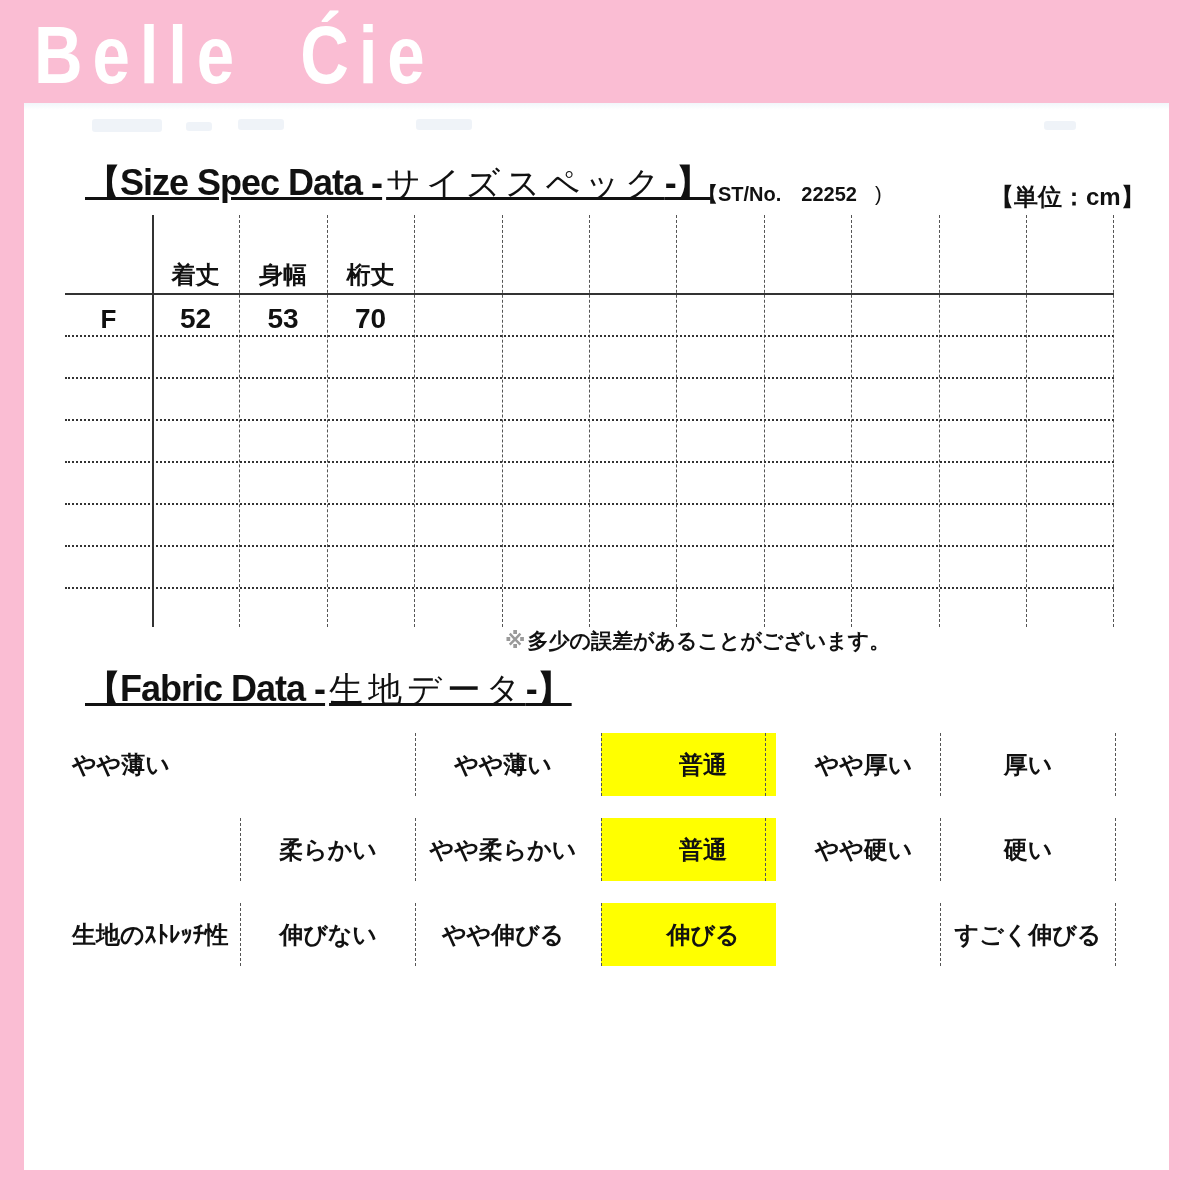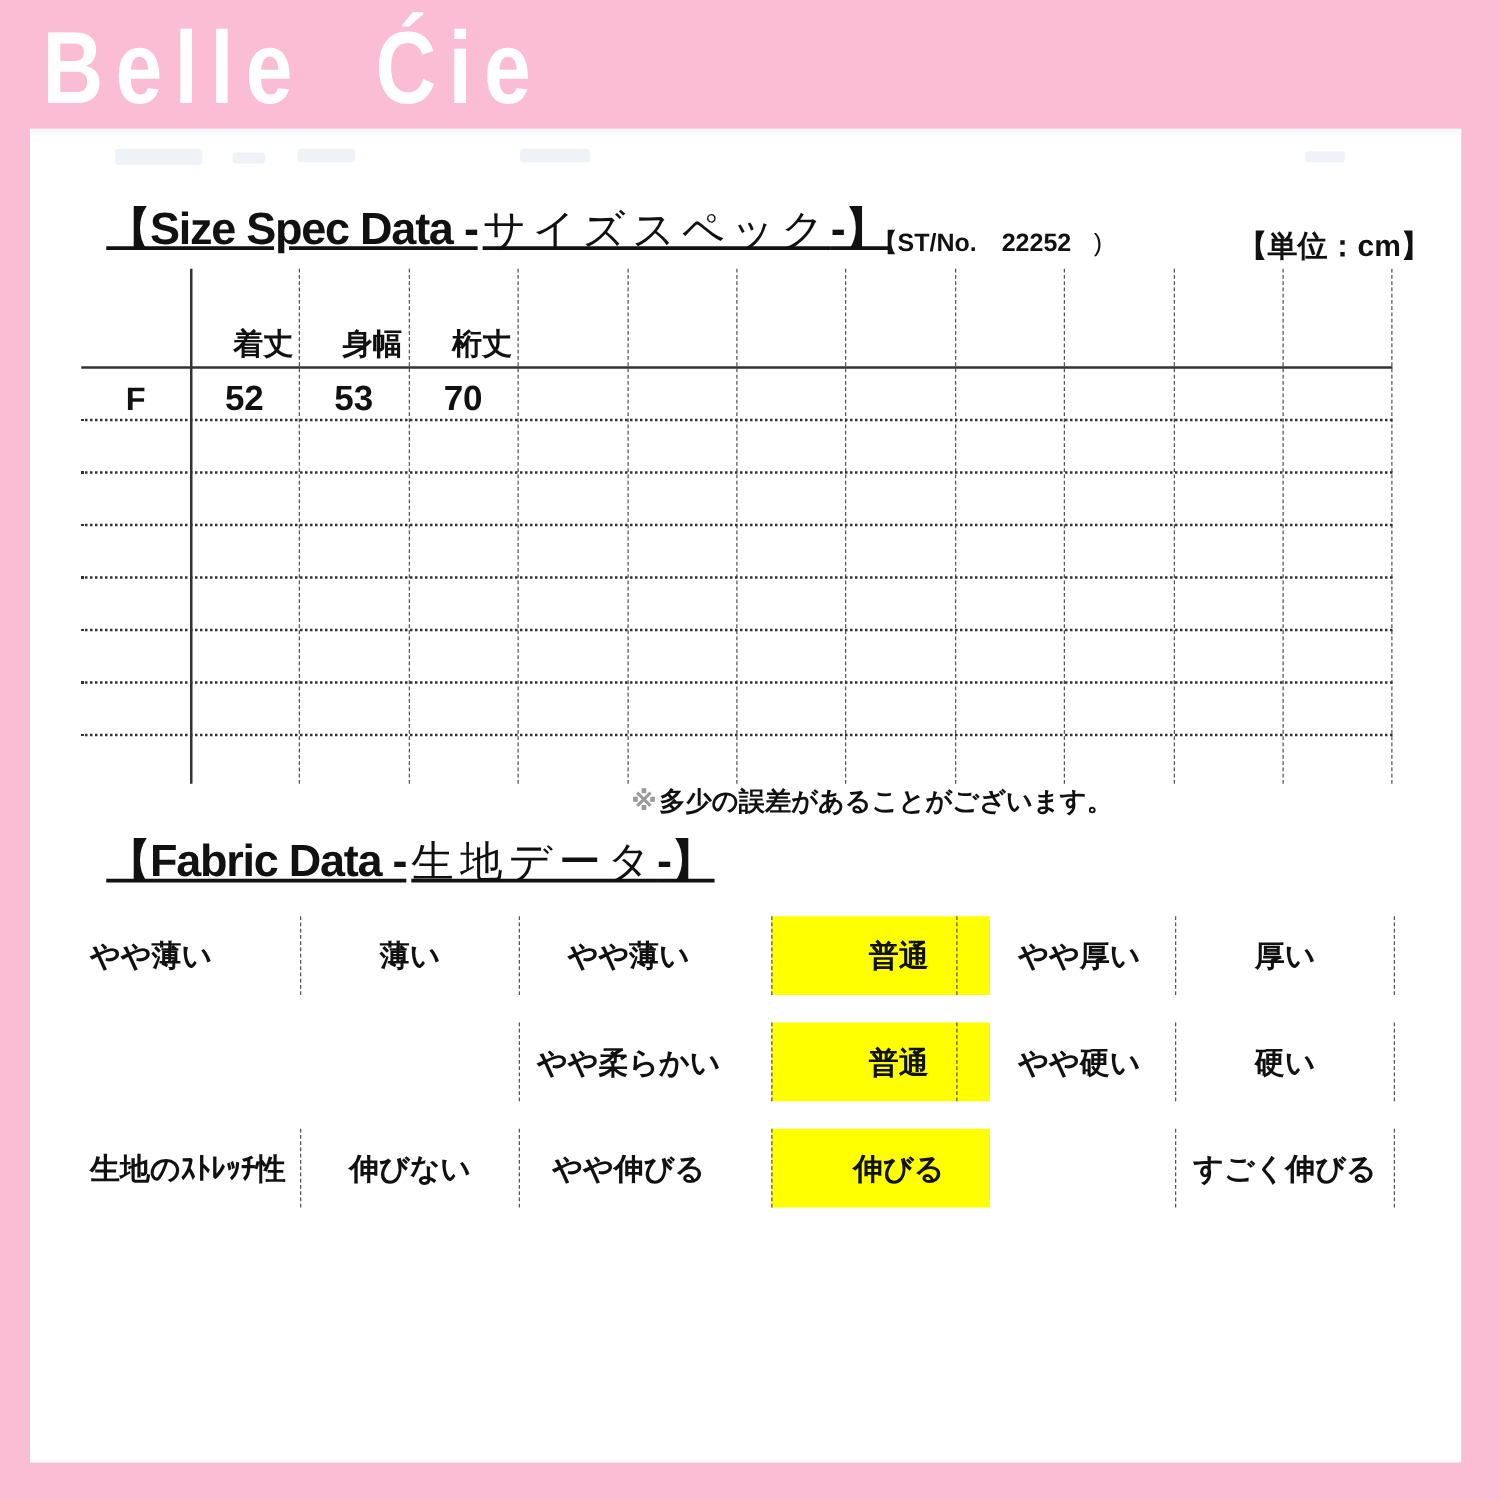--- a/index.html
+++ b/index.html
@@ -38,35 +38,35 @@
   .stno .close{margin-left:18px;font-weight:400;}
   .unit{position:absolute;left:966px;top:78px;font-size:24px;font-weight:bold;color:#111;white-space:nowrap;}
 
   
   .grid{position:absolute;left:41px;top:112px;width:1049px;height:412px;}
   .vsolid{position:absolute;top:0;height:412px;width:0;border-left:2px solid #333;}
   .vdot{position:absolute;top:0;height:412px;width:0;border-left:1px dashed #555;}
   .hsolid{position:absolute;left:0;width:1049px;height:0;border-top:2px solid #333;}
   .hdot{position:absolute;left:0;width:1049px;height:0;border-top:2px dotted #333;}
   .gcell{position:absolute;display:flex;align-items:center;justify-content:center;color:#111;}
-  .ghead{top:44px;height:32px;font-size:24px;font-weight:bold;padding-left:15px;}
+  .ghead{top:44px;height:32px;font-size:24px;font-weight:bold;}
   .gval{top:84px;height:40px;font-size:28px;font-weight:bold;}
   .gsize{top:84px;height:40px;font-size:26px;font-weight:bold;}
 
   
   .note{position:absolute;left:481px;top:524px;font-size:21px;font-weight:bold;color:#111;white-space:nowrap;}
   .note-mark{color:#9a9a9a;margin-right:2px;}
 
   
   .frow{position:absolute;left:41px;width:1070px;height:63px;}
   .fr0{top:630px;}.fr1{top:715px;}.fr2{top:800px;}
   .flabel{position:absolute;left:7px;top:0;height:100%;display:flex;align-items:center;font-size:24px;font-weight:bold;color:#111;white-space:nowrap;}
   .fcell{position:absolute;top:0;height:100%;width:175px;display:flex;align-items:center;justify-content:center;
          font-size:24px;font-weight:bold;color:#111;border-left:1px dashed #555;box-sizing:border-box;white-space:nowrap;}
-  .fc0{left:175px;}.fc1{left:350px;}.fc2{left:552px;padding-left:28px;}.fc3{left:700px;padding-left:21px;}.fc4{left:875px;}
+  .fc0{left:175px;}.fc1{left:350px;}.fc2{left:536px;padding-left:28px;}.fc3{left:700px;padding-left:21px;}.fc4{left:875px;}
   .fend{position:absolute;left:1050px;top:0;height:100%;width:0;border-left:1px dashed #555;}
   .sel{background:#ffff00;}
 </style>
 </head>
 <body>
 
 <div class="page">
 
   <div class="logo">Belle Ćie</div>
 
@@ -132,29 +132,29 @@
     </div>
 
     <div class="sec-title fabric-title">
       <span class="ttl-en">【Fabric Data -</span>
       <span class="ttl-jp">生地データ</span>
       <span class="ttl-en">-】</span>
     </div>
 
     <div class="frow fr0">
       <div class="flabel">やや薄い</div>
-      <div class="fcell fc0">薄い</div>
       <div class="fcell fc1">やや薄い</div>
       <div class="fcell fc2 sel">普通</div>
       <div class="fcell fc3">やや厚い</div>
       <div class="fcell fc4">厚い</div>
       <div class="fend"></div>
     </div>
 
     <div class="frow fr1">
+      <div class="fcell fc0">柔らかい</div>
       <div class="fcell fc1">やや柔らかい</div>
       <div class="fcell fc2 sel">普通</div>
       <div class="fcell fc3">やや硬い</div>
       <div class="fcell fc4">硬い</div>
       <div class="fend"></div>
     </div>
 
     <div class="frow fr2">
       <div class="flabel">生地のｽﾄﾚｯﾁ性</div>
       <div class="fcell fc0">伸びない</div>

